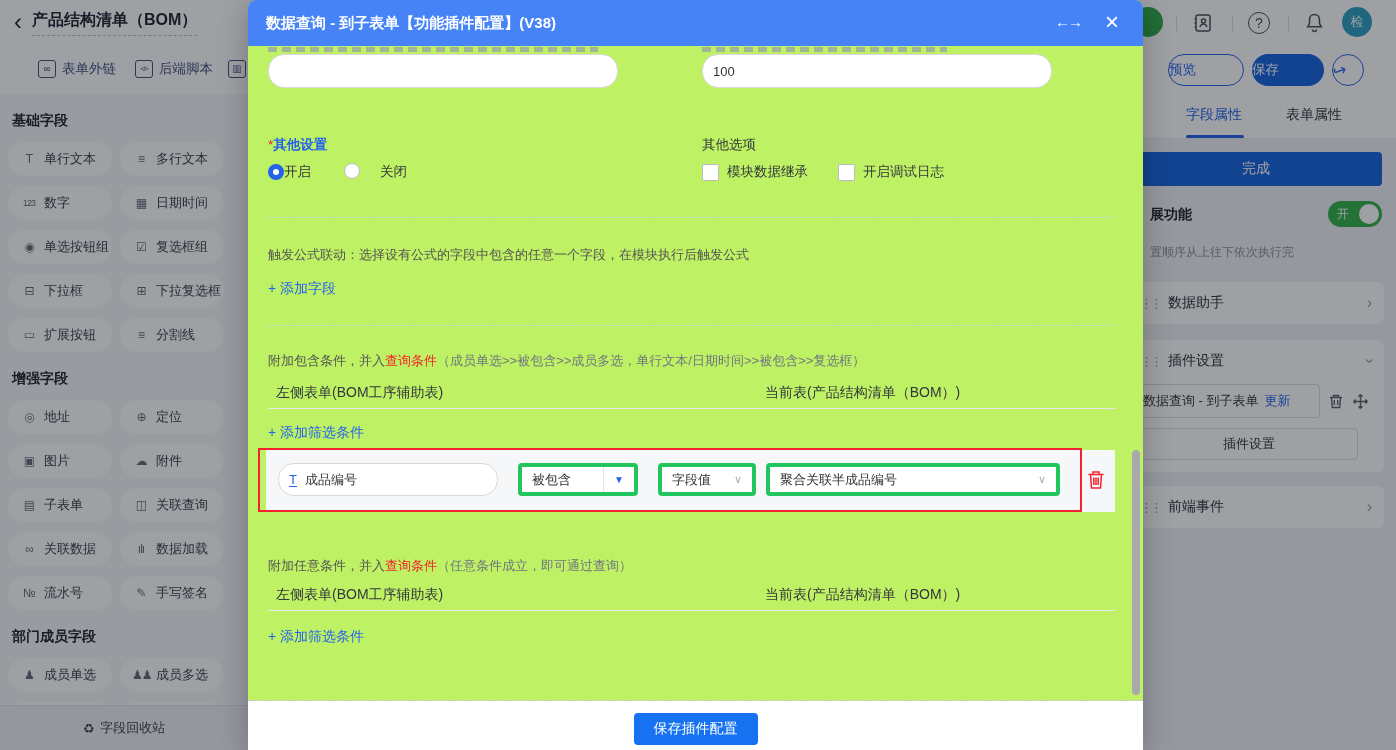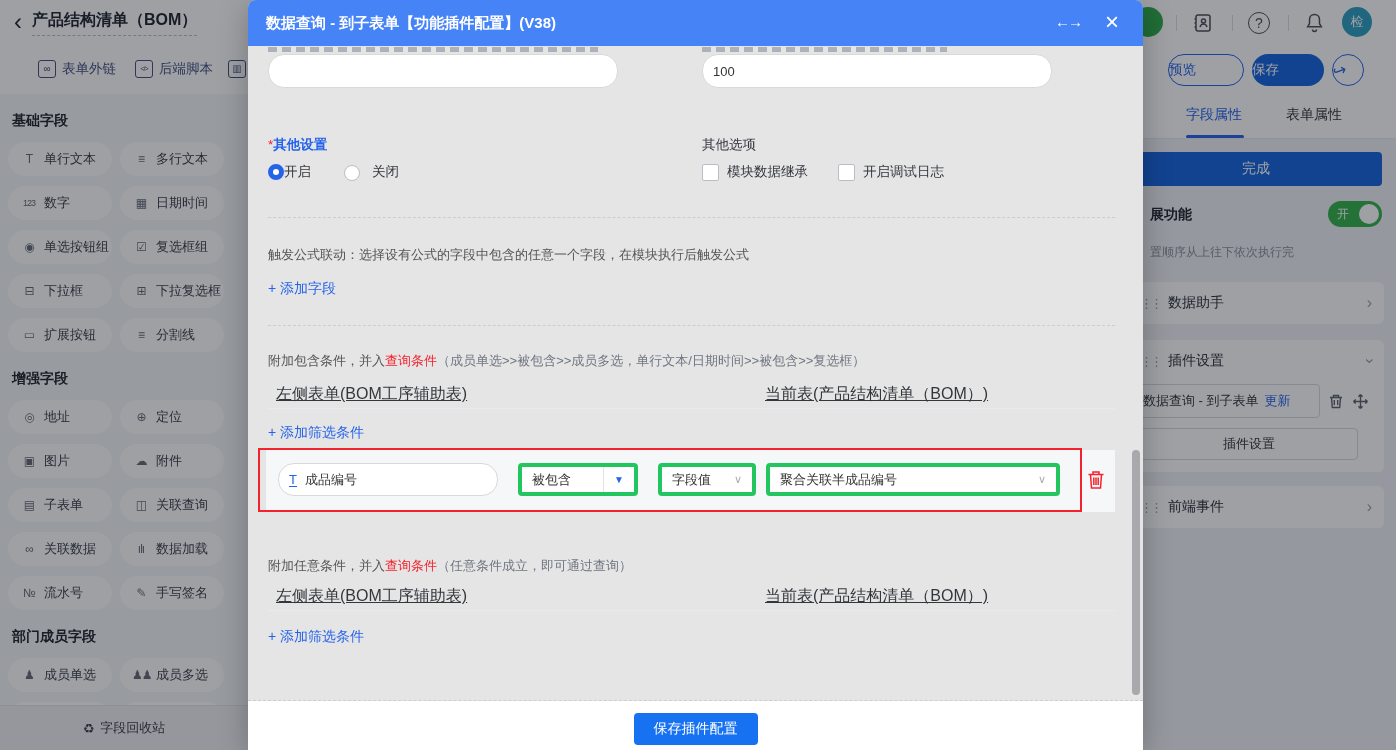--- a/index.html
+++ b/index.html
@@ -27,33 +27,33 @@
   #rp-tabs{position:absolute;left:0;top:0;width:100%;height:44px;background:#fff;border-bottom:1px solid #e8e9ee;}
   .rtab{position:absolute;top:12px;font-size:14px;cursor:pointer;}
   .rtab-bar{position:absolute;top:41px;height:3px;width:58px;background:#2563eb;border-radius:2px;}
   .card{position:absolute;left:8px;right:12px;background:#fff;border-radius:6px;}
   .card-row{display:flex;align-items:center;padding:0 12px;height:42px;font-size:14px;color:#2b2f36;}
   .drag{color:#9aa0a8;font-size:13px;letter-spacing:-3px;margin-right:8px;}
   .chev{margin-left:auto;color:#9aa0a8;font-size:16px;}
   .miniborder{border:1px solid #d7d9de;border-radius:4px;box-sizing:border-box;background:#fff;}
   
   #ovl{position:absolute;inset:0;background:rgba(13,18,28,0.40);z-index:40;}
-  #modal{position:absolute;left:248px;top:0;width:895px;height:750px;background:#e5e5e5;border-radius:8px 8px 0 0;z-index:60;box-shadow:0 6px 30px rgba(0,0,0,.25);}
+  #modal{position:absolute;left:248px;top:0;width:895px;height:750px;background:#bef264;border-radius:8px 8px 0 0;z-index:60;box-shadow:0 6px 30px rgba(0,0,0,.25);}
   #mhead{position:absolute;left:0;top:0;width:100%;height:46px;background:#4583f7;border-radius:8px 8px 0 0;display:flex;align-items:center;}
   #mhead .t{color:#fff;font-size:15px;font-weight:600;margin-left:18px;}
   .hico{color:#fff;cursor:pointer;}
   .sliver{height:5px;background:repeating-linear-gradient(90deg,#9aa1ab 0 9px,transparent 9px 14px);opacity:.75;}
   .input{background:#fff;border:1px solid #d9d9d9;border-radius:16px;font-size:13px;color:#333;display:flex;align-items:center;padding-left:10px;}
   .sel{background:#fff;border:4px solid #22c55e;border-radius:4px;font-size:13px;color:#333;display:flex;align-items:center;cursor:pointer;}
   .dashed{border-top:1px dashed #c9ced6;}
   .solidln{border-top:1px solid #e8eaee;}
   .blue{color:#2563eb;}
   .red{color:#f5222d;}
   .note{font-size:13px;color:#555;}
-  .hdr{font-size:16px;color:#33373d;text-decoration:underline;}
+  .hdr{font-size:14px;color:#33373d;}
   .radio{width:16px;height:16px;border-radius:50%;box-sizing:border-box;display:inline-block;vertical-align:-3px;}
   .radio.on{border:5px solid #2563eb;background:#fff;}
   .radio.off{border:1px solid #b9bec6;background:#fff;}
   .cbox{width:15px;height:15px;border:1px solid #b9bec6;border-radius:2px;background:#fff;display:inline-block;vertical-align:-3px;}
   .lab{font-size:13.5px;color:#33373d;}
   svg{display:block;}
 </style>
 </head>
 <body>
 
@@ -294,21 +294,21 @@
     <span>100</span>
   </div>
 
   <div class="abs" style="left:20px;top:136px;font-size:13.5px;">
     <span class="red">*</span><span class="blue" style="font-weight:600;">其他设置</span>
   </div>
   <div class="abs" style="left:20px;top:163px;display:flex;align-items:center;gap:0;">
     <span class="radio on"></span>
     <span class="lab">开启</span>
   </div>
-  <div class="abs" style="left:96px;top:163px;display:flex;align-items:flex-end;gap:12px;">
+  <div class="abs" style="left:96px;top:163px;display:flex;align-items:flex-start;gap:20px;">
     <span class="radio off"></span>
     <span class="lab">关闭</span>
   </div>
 
   <div class="abs" style="left:454px;top:136px;font-size:13.5px;color:#33373d;">其他选项</div>
   <div class="abs" style="left:454px;top:163px;display:flex;align-items:center;gap:8px;">
     <span class="cbox"></span>
     <span class="lab">模块数据继承</span>
   </div>
   <div class="abs" style="left:590px;top:163px;display:flex;align-items:center;gap:8px;">

